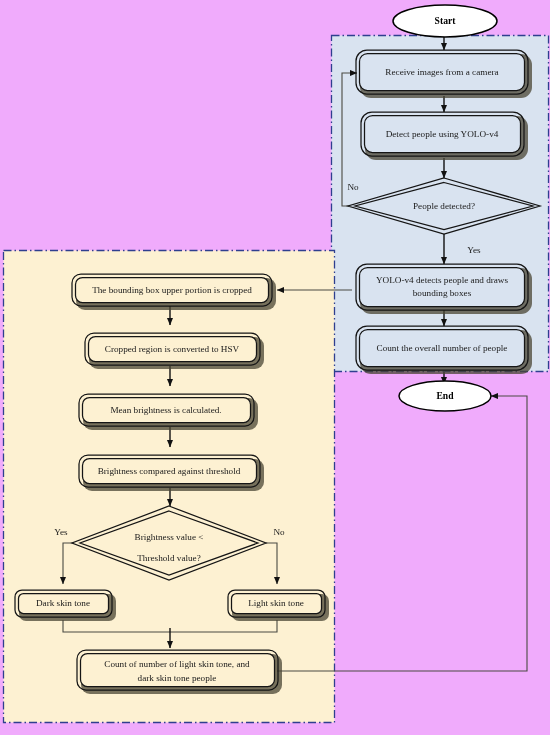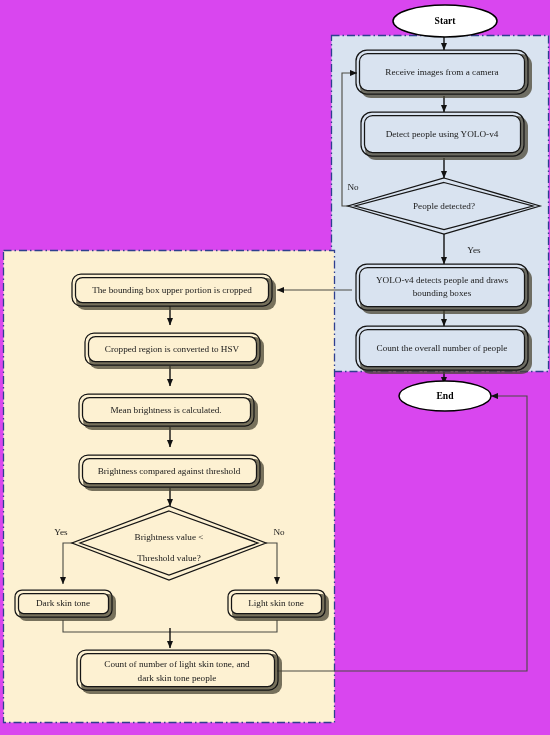--- a/index.html
+++ b/index.html
@@ -4,21 +4,21 @@
 <style>
   html, body {
     margin: 0;
     padding: 0;
     background: #ffffff;
   }
   #canvas {
     position: relative;
     width: 550px;
     height: 735px;
-    background: #d946ef;
+    background: #f0abfc;
     overflow: hidden;
     font-family: "Liberation Serif", "DejaVu Serif", serif;
   }
   svg.flow {
     position: absolute;
     left: 0;
     top: 0;
     width: 550px;
     height: 735px;
   }

